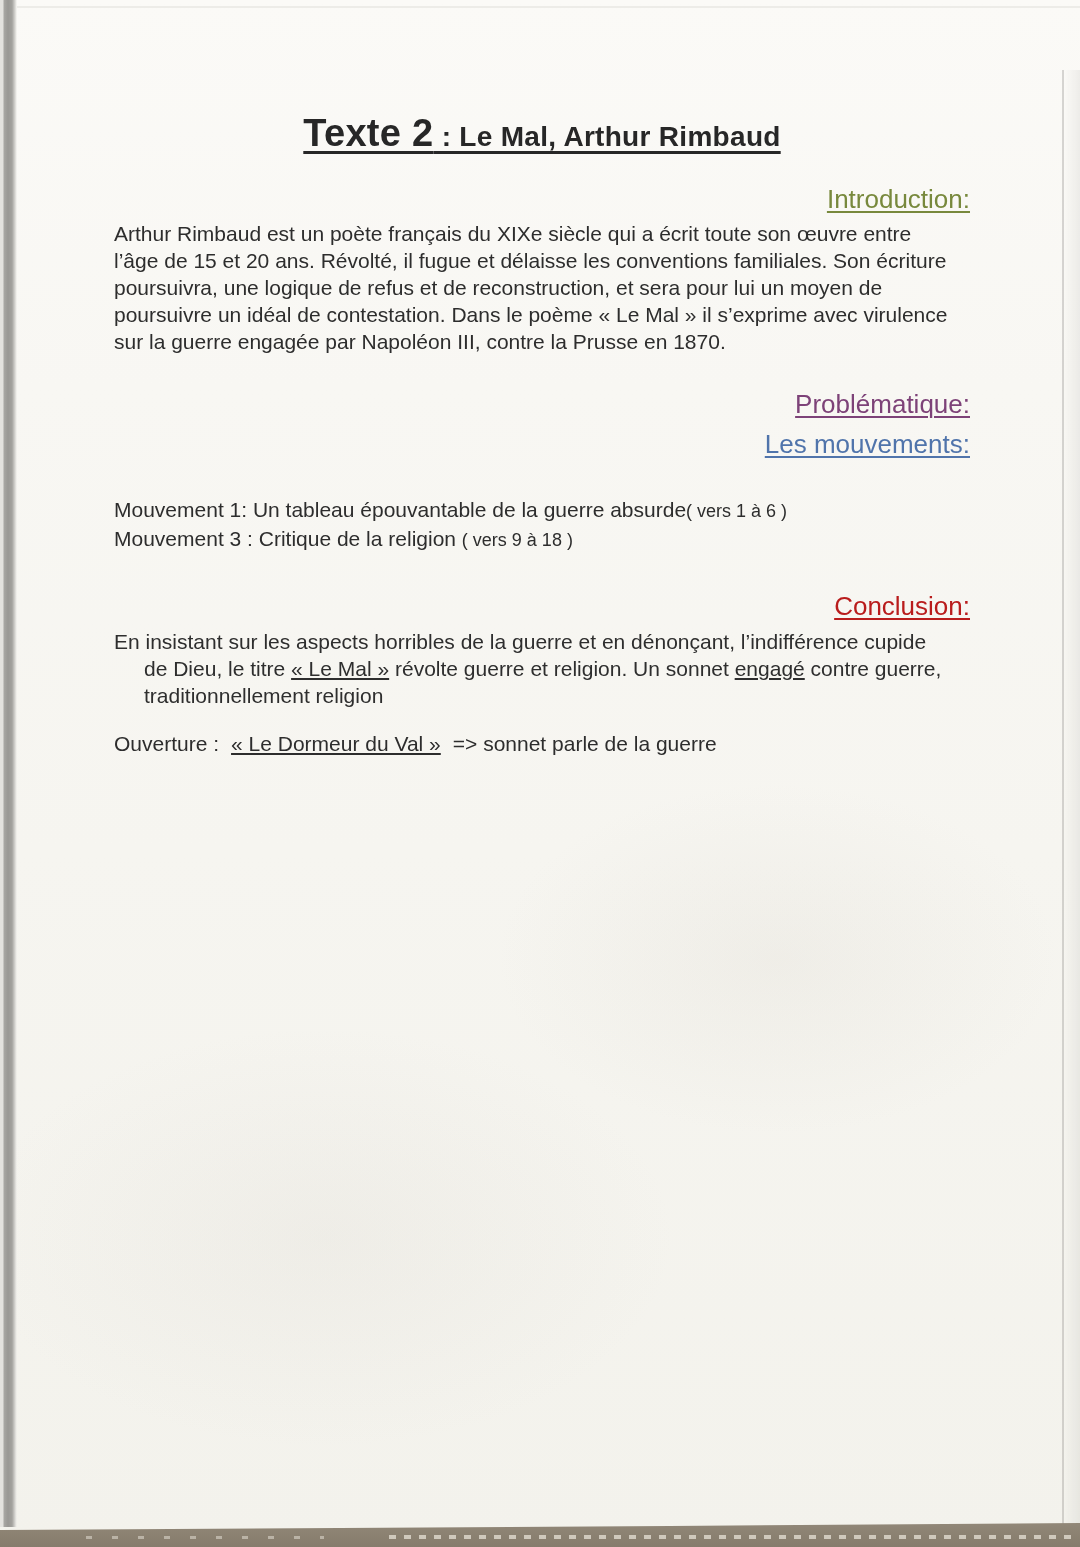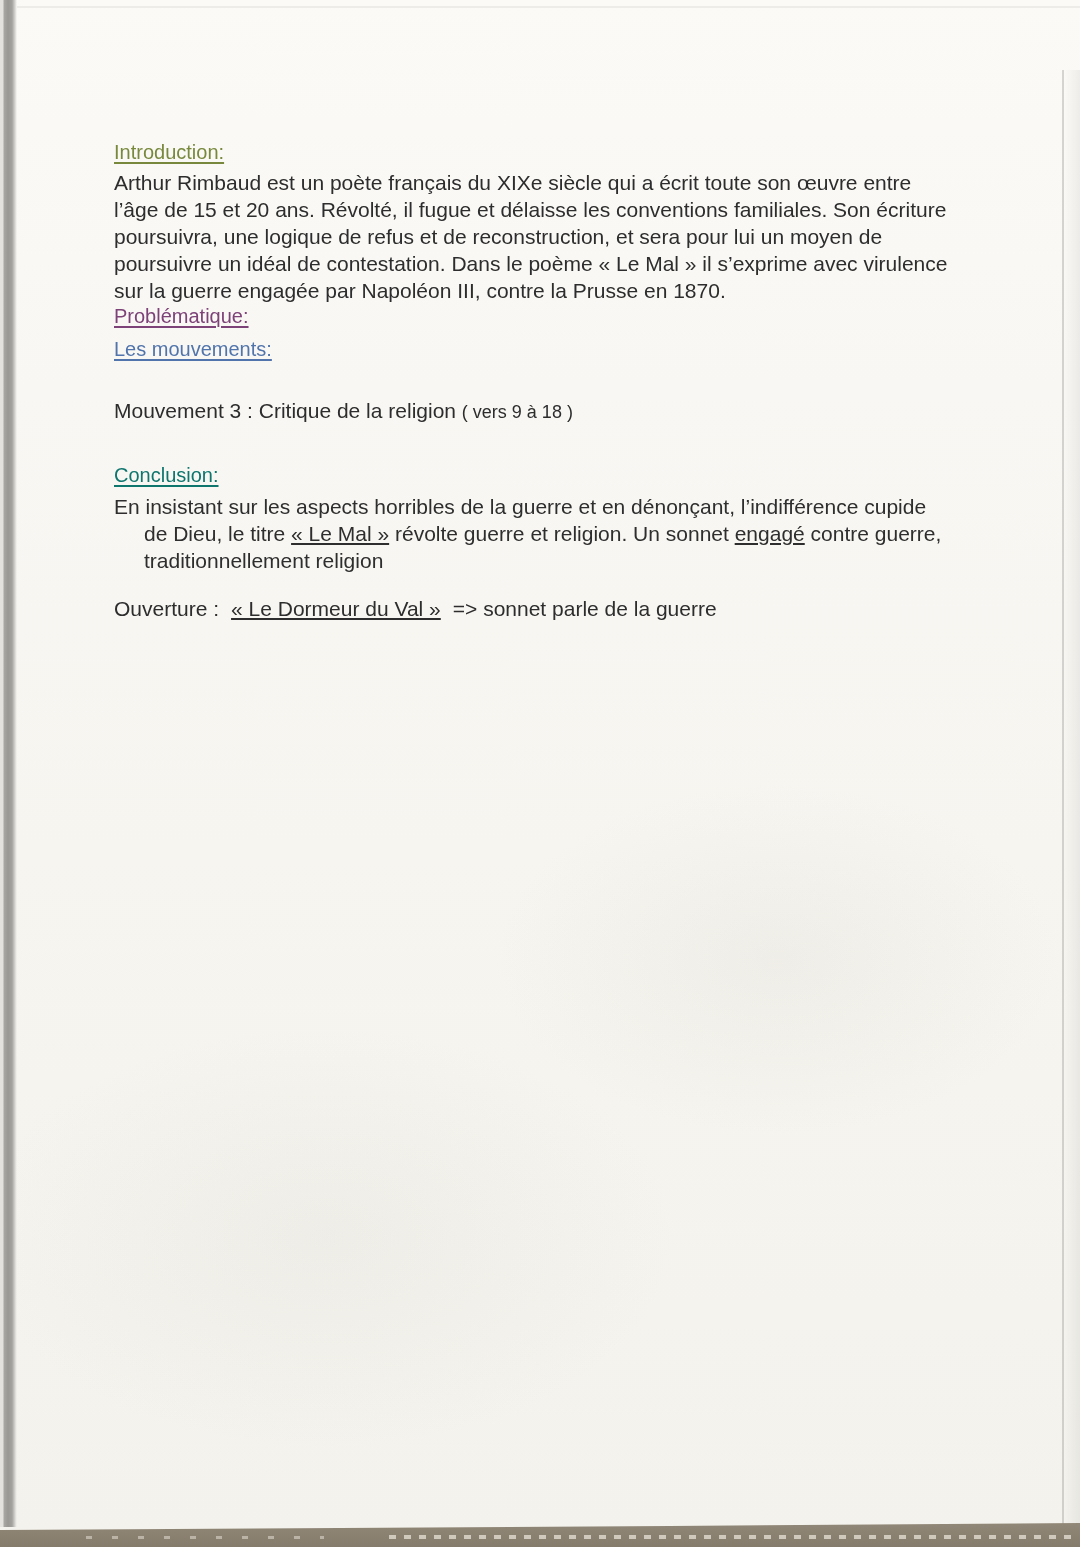--- a/index.html
+++ b/index.html
@@ -56,31 +56,31 @@
   }
   h1.doc-title {
     margin:0; text-align:center; font-weight:bold; color:#272727;
     font-size:38px; line-height:1.15;
     text-decoration:underline; text-decoration-thickness:3px; text-underline-offset:5px;
     letter-spacing:0.3px;
   }
   h1.doc-title .title-rest { font-size:28px; }
 
   h2.heading {
-    font-weight:400; font-size:20px; line-height:1.2; margin:0;
-    text-decoration:underline; text-decoration-thickness:2px; text-underline-offset:3px;
+    font-weight:400; font-size:26px; line-height:1.2; margin:0;
+    text-decoration:underline; text-decoration-thickness:2px; text-underline-offset:3px;text-align:right;
   }
 
   p.body-text, .list-line, .ouverture {
     font-size:21px; line-height:27px; margin:0; color:#2d2d2d;
     white-space:pre-line;
   }
 
   #sec-intro h2 { margin-top:28px; margin-bottom:5px; }
-  #sec-prob  h2 { margin-bottom:6px; }
+  #sec-prob  h2 { margin-top:34px; margin-bottom:6px; }
   #sec-mouv  h2 { margin-top:9px; }
   #sec-concl h2 { margin-top:37px; margin-bottom:6px; }
 
   .mouvements-list { margin-top:36px; }
   .list-line { line-height:28px; white-space:normal; }
   .verse { font-size:18px; }
 
   .concl-line { font-size:21px; line-height:27px; white-space:normal; }
   .concl-indent { margin-left:30px; }
   .u { text-decoration:underline; text-underline-offset:2px; }
@@ -90,43 +90,47 @@
 </style>
 </head>
 <body>
 
 <div class="sleeve-edge-left"></div>
 <div class="paper-top-edge"></div>
 <div class="paper-right-edge"></div>
 
 <div class="page-content">
 
+  <h1 class="doc-title">
+    <span class="title-main">Texte 2</span><span class="title-rest"> : Le Mal, Arthur Rimbaud</span>
+  </h1>
 
   <section id="sec-intro">
     <h2 class="heading" style="color: rgb(120, 137, 61);">Introduction:</h2>
     <p class="body-text">Arthur Rimbaud est un poète français du XIXe siècle qui a écrit toute son œuvre entre
 l’âge de 15 et 20 ans. Révolté, il fugue et délaisse les conventions familiales. Son écriture
 poursuivra, une logique de refus et de reconstruction, et sera pour lui un moyen de
 poursuivre un idéal de contestation. Dans le poème « Le Mal » il s’exprime avec virulence
 sur la guerre engagée par Napoléon III, contre la Prusse en 1870.</p>
   </section>
 
   <section id="sec-prob">
     <h2 class="heading" style="color: rgb(125, 66, 120);">Problématique:</h2>
   </section>
 
   <section id="sec-mouv">
     <h2 class="heading" style="color: rgb(80, 116, 171);">Les mouvements:</h2>
     <div class="mouvements-list">
+      <div class="list-line"><span>Mouvement 1: Un tableau épouvantable de la guerre absurde</span><span class="verse">( vers 1 à 6 )</span></div>
       <div class="list-line"><span>Mouvement 3 : Critique de la religion </span><span class="verse">( vers 9 à 18 )</span></div>
     </div>
   </section>
 
   <section id="sec-concl">
-    <h2 class="heading" style="color: #0f766e; text-decoration: underline;">Conclusion:</h2>
+    <h2 class="heading" style="color: #b91c1c; text-decoration: underline;">Conclusion:</h2>
     <div>
       <div class="concl-line">En insistant sur les aspects horribles de la guerre et en dénonçant, l’indifférence cupide</div>
       <div class="concl-line concl-indent"><span>de Dieu, le titre </span><span class="u">« Le Mal »</span><span> révolte guerre et religion. Un sonnet </span><span class="u">engagé</span><span> contre guerre,</span></div>
       <div class="concl-line concl-indent">traditionnellement religion</div>
     </div>
   </section>
 
   <div class="ouverture">
     <span>Ouverture :</span><span class="u">« Le Dormeur du Val »</span><span>=&gt; sonnet parle de la guerre</span>
   </div>

